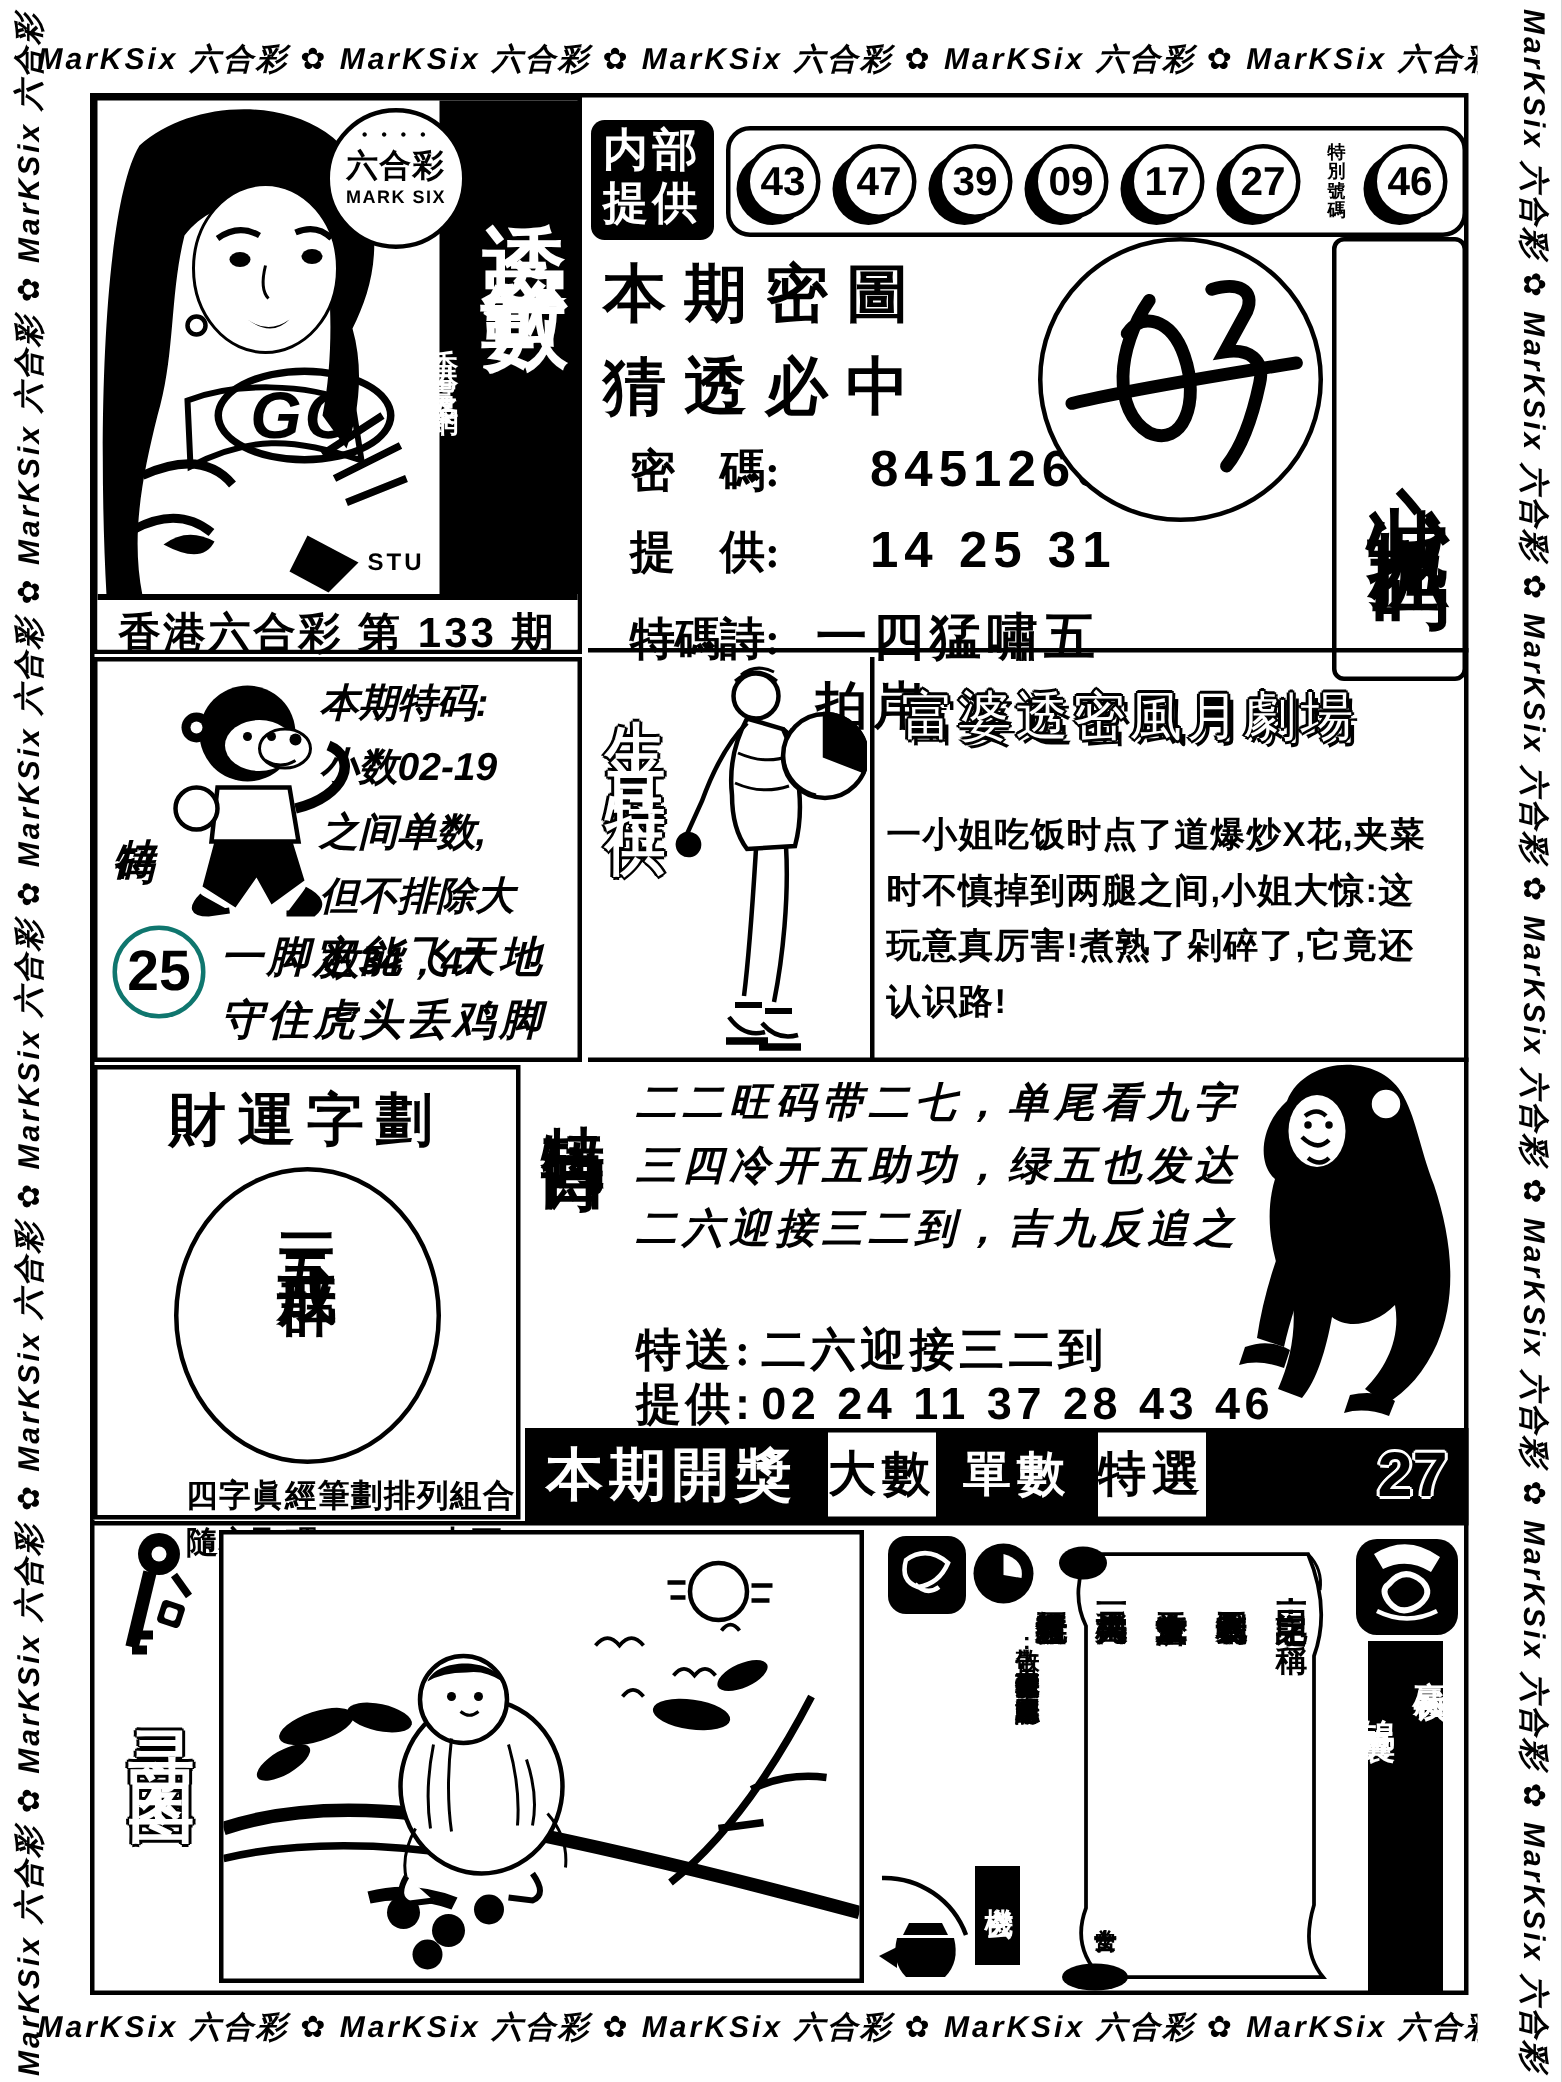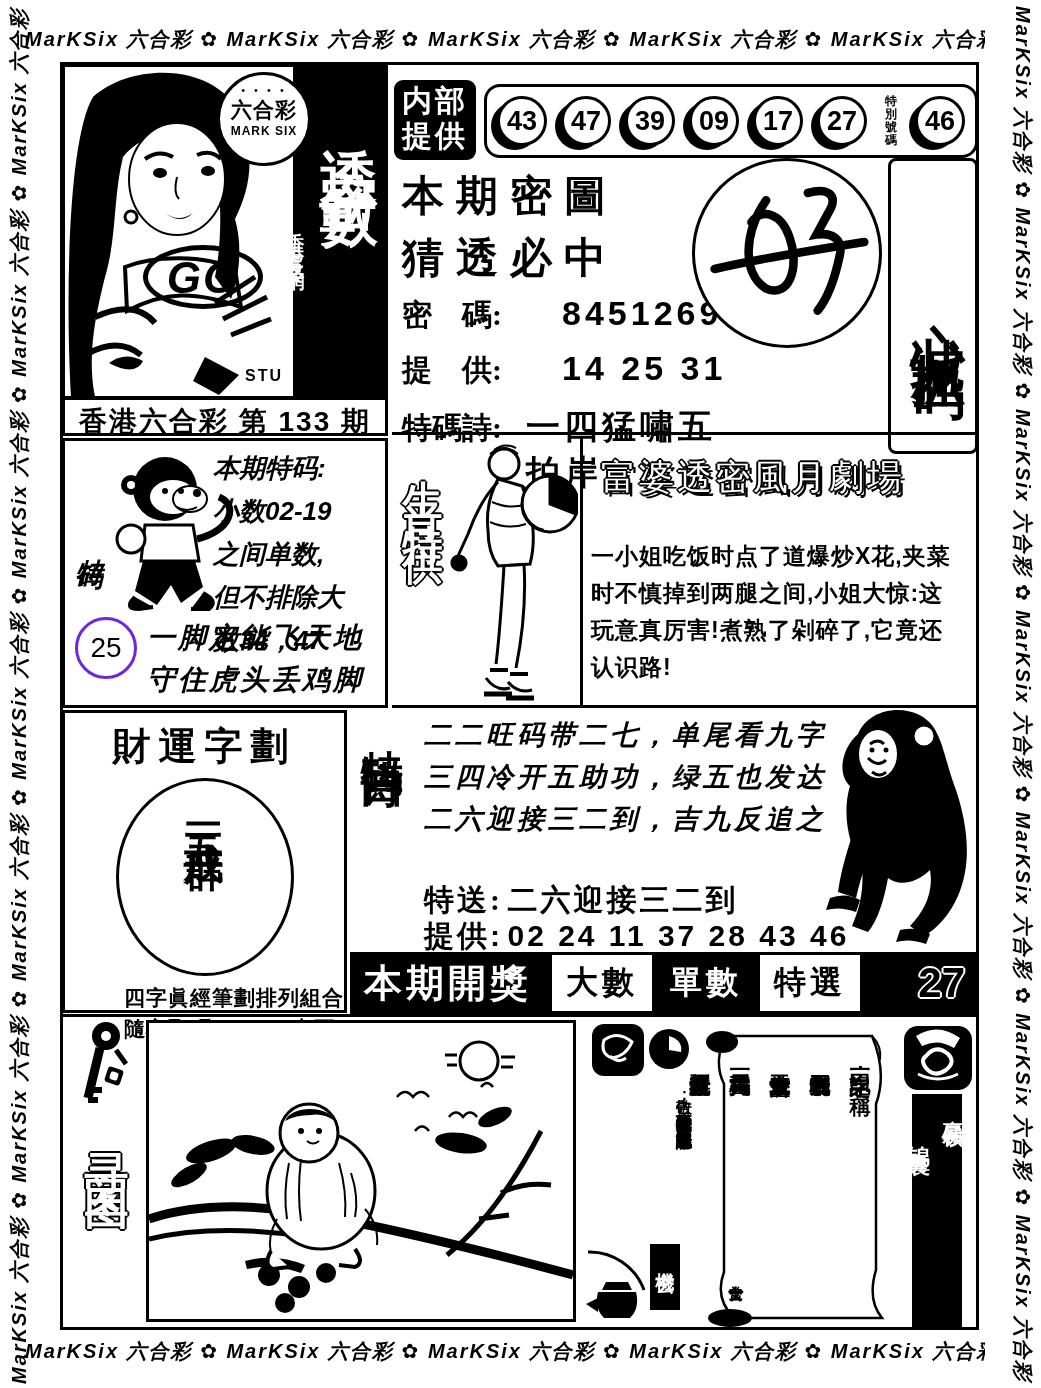--- a/index.html
+++ b/index.html
@@ -39,21 +39,21 @@
   .sval { font-size:34px; font-weight:bold; letter-spacing:4px; }
   .hint-circle { border:3px solid #000; border-radius:50%; background:#fff; }
   .hidden-label { position:absolute; width:1px; height:1px; overflow:hidden; clip:rect(0 0 0 0); }
 
   .heart-banner { border:3px solid #000; border-radius:8px; font-size:54px; font-weight:bold; text-align:center; letter-spacing:16px; padding-top:10px; }
 
   
   .tip-line { font-size:26px; font-weight:bold; font-style:italic; line-height:43px; white-space:nowrap; }
   .couplet-line { font-size:28px; font-weight:bold; font-style:italic; line-height:42px; white-space:nowrap; letter-spacing:3px; }
   .side-label { font-size:27px; font-weight:bold; font-style:italic; letter-spacing:6px; }
-  .circle25 { border:3px solid #6d28d9; border-radius:50%; width:62px; height:62px; font-size:28px; font-weight:normal; text-align:center; line-height:56px; }
+  .circle25 { border:3px solid #0f766e; border-radius:50%; width:62px; height:62px; font-size:38px; font-weight:bold; text-align:center; line-height:56px; }
 
   .outline-cjk { color:#fff; text-shadow:-2px 0 #000,2px 0 #000,0 -2px #000,0 2px #000,-1px -1px #000,1px 1px #000,1px -1px #000,-1px 1px #000; }
 
   .theater-title { font-size:35px; font-weight:normal; letter-spacing:3px; color:#fff; white-space:nowrap;
     text-shadow:-2px 0 #000,2px 0 #000,0 -2px #000,0 2px #000,-1px -1px #000,1px 1px #000,1px -1px #000,-1px 1px #000,4px 4px 0 #000; }
   .joke-line { font-size:23px; font-weight:bold; line-height:37px; white-space:nowrap; letter-spacing:1px; }
 
   
   .wealth-title { font-size:38px; font-weight:bold; letter-spacing:8px; text-align:center; font-family:"Liberation Serif","DejaVu Serif",serif; }
   .wealth-oval { border:3px solid #000; border-radius:50%; text-align:center; }
@@ -62,21 +62,21 @@
 
   
   .poem-side { font-size:42px; font-weight:bold; letter-spacing:8px; }
   .poem-line { font-size:27px; font-weight:bold; font-style:italic; line-height:42px; white-space:nowrap; letter-spacing:4px; }
   .poem-send { font-size:30px; font-weight:bold; letter-spacing:3px; font-family:"Liberation Serif","DejaVu Serif",serif; }
   .poem-provide { font-size:30px; font-weight:bold; letter-spacing:3px; }
 
   
   .result-bar { background:#000; color:#fff; display:flex; align-items:center; }
   .rb-title { font-size:38px; font-weight:bold; letter-spacing:4px; padding:0 14px; }
-  .rb-white { background:#fff; color:#000; font-size:32px; font-weight:bold; padding:6px 14px; margin:0 6px; letter-spacing:4px; }
+  .rb-white { background:#fff; color:#000; font-size:32px; font-weight:bold; padding:6px 0; margin:0 6px; letter-spacing:4px; }
   .rb-black { color:#fff; font-size:32px; font-weight:bold; padding:0 12px; letter-spacing:4px; }
   .rb-num { font-size:42px; font-weight:bold; color:#000; padding:0 14px; margin-left:auto;
     text-shadow:-2px 0 #fff,2px 0 #fff,0 -2px #fff,0 2px #fff,-1px -1px #fff,1px 1px #fff,1px -1px #fff,-1px 1px #fff; }
 
   
   .treasure-label { font-size:44px; font-weight:bold; letter-spacing:18px; }
   .notice-text { font-size:16px; font-weight:bold; line-height:23px; }
   .mystery-box { background:#000; color:#fff; text-align:center; }
   .mystery-box .v { font-size:19px; font-weight:bold; padding-top:4px; }
   .scroll-text { font-size:21px; font-weight:bold; line-height:31px; }
@@ -142,21 +142,21 @@
         <span class="numcircle">17</span>
         <span class="numcircle">27</span>
       </div>
     <span class="special-vlabel">特別號碼</span>
     <span class="numcircle">46</span>
   </div>
 
   <div class="abs sm-title" style="left:402px;top:168px;">本期密圖</div>
   <div class="abs sm-title" style="left:402px;top:230px;">猜透必中</div>
 
-  <div class="abs" style="left:402px;top:294px;width:330px;">
+  <div class="abs" style="left:420px;top:294px;width:330px;">
 
       <div class="srow">
         <span class="slabel">密　碼:</span>
         <span class="sval">8451269</span>
       </div>
 
       <div class="srow">
         <span class="slabel">提　供:</span>
         <span class="sval">14 25 31</span>
       </div>

